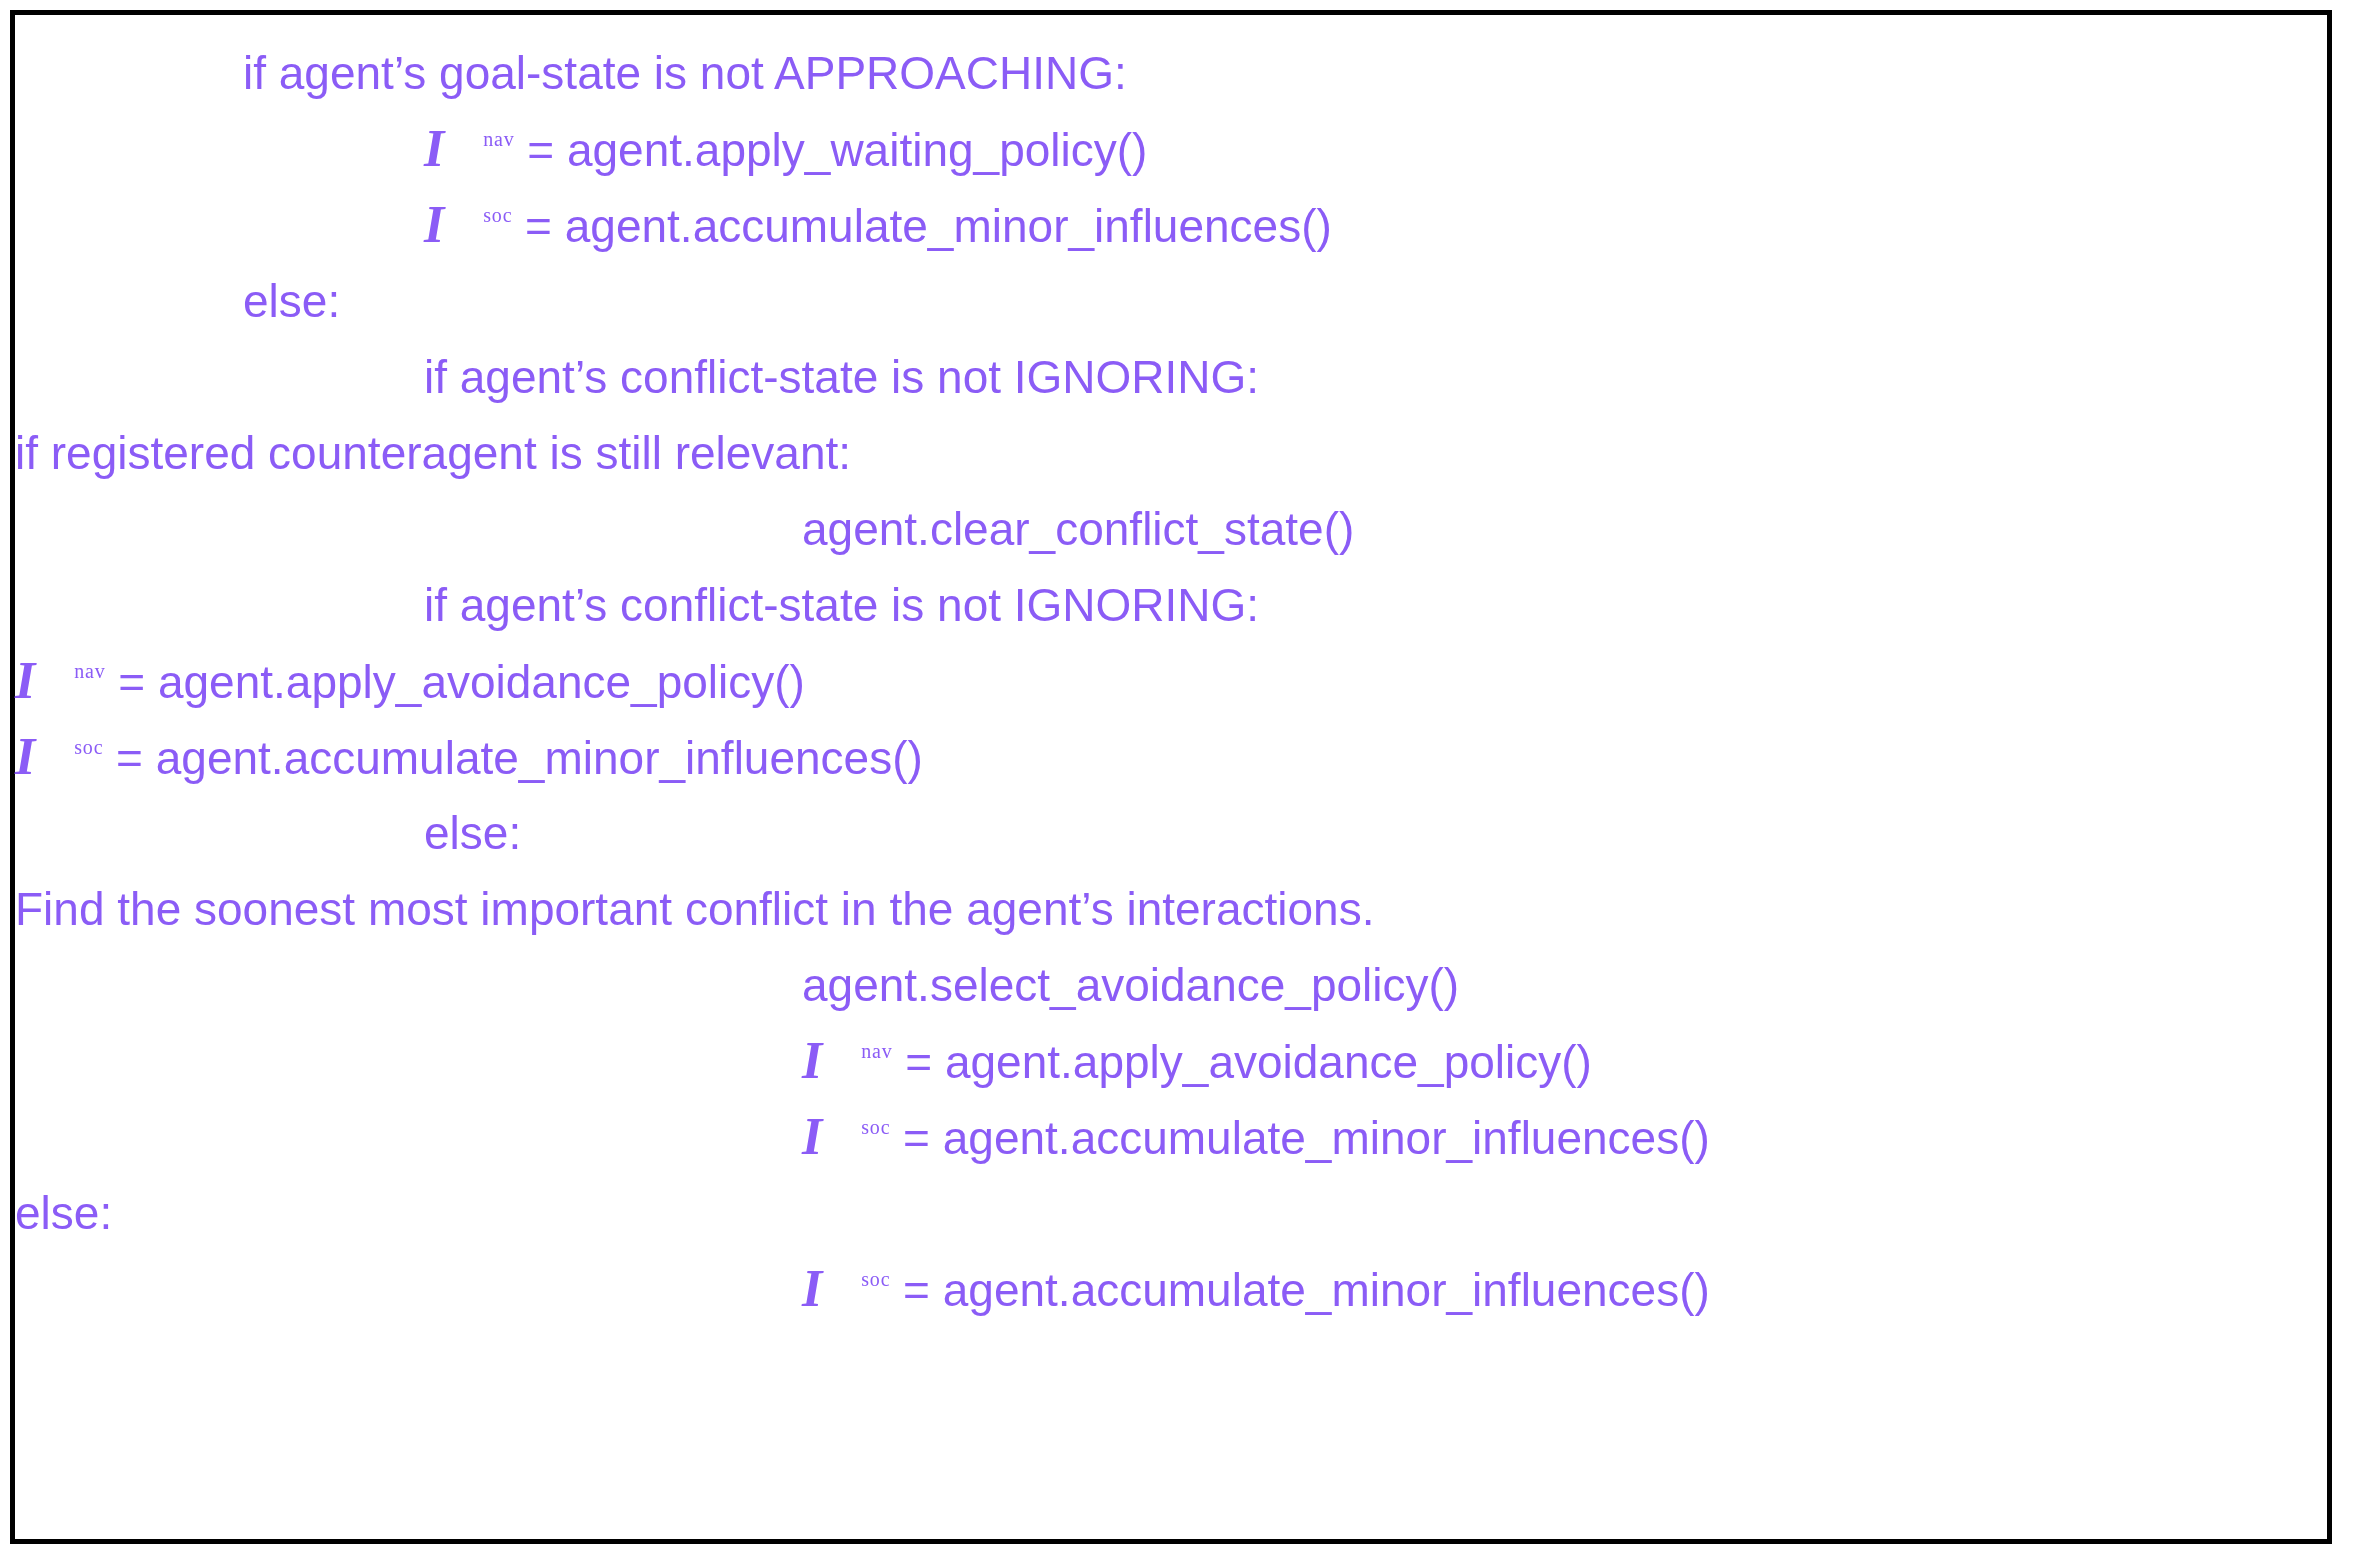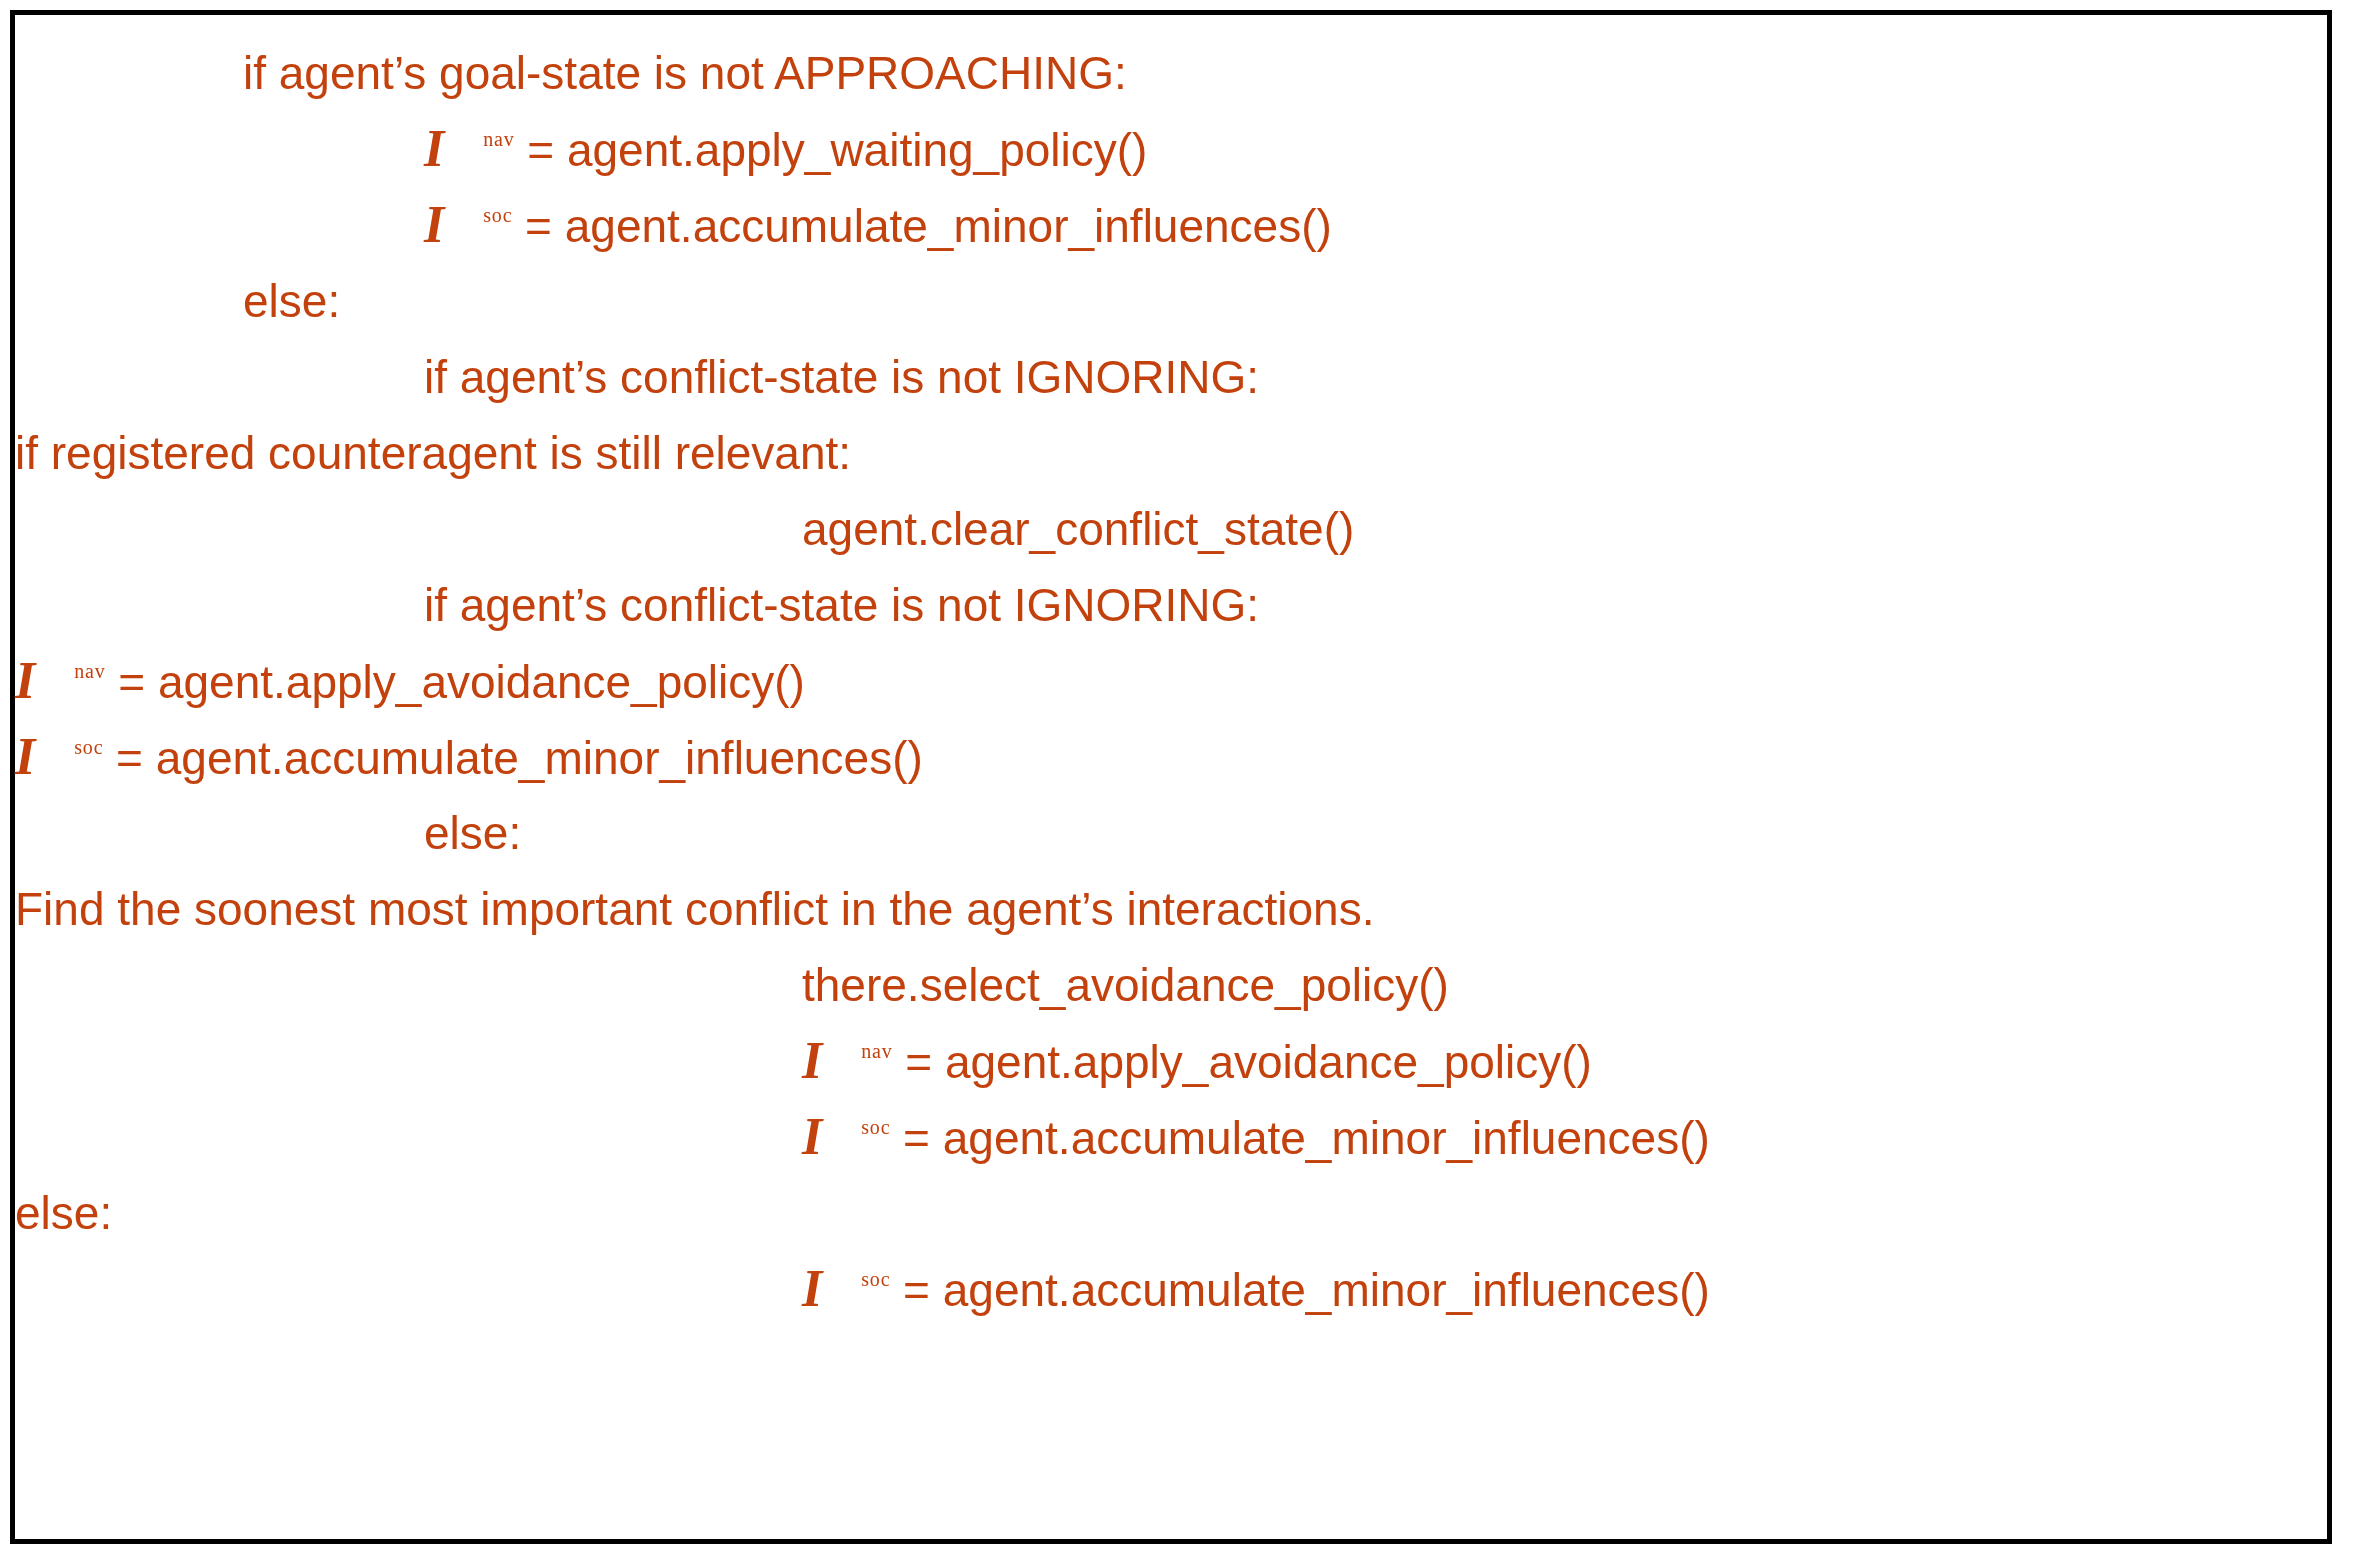--- a/index.html
+++ b/index.html
@@ -21,21 +21,21 @@
     height: 1534px;
     border: 5px solid #000000;
     background: #ffffff;
     box-sizing: border-box;
   }
   .code {
     position: absolute;
     top: 20px;
     left: 0;
     right: 0;
-    color: #c2410c;
+    color: #8b5cf6;
     font-family: "Liberation Sans", sans-serif;
     font-size: 46px;
     font-weight: 400;
   }
   .line {
     line-height: 76px;
     height: 76px;
     white-space: pre;
   }
   .indent-1 { padding-left: 228px; }
@@ -70,20 +70,20 @@
       <div class="line indent-2"><span class="mvar">I</span><span class="msup">soc</span><span> = agent.accumulate_minor_influences()</span></div>
       <div class="line indent-1"><span>else:</span></div>
       <div class="line indent-2"><span>if agent’s conflict-state is not IGNORING:</span></div>
       <div class="line indent-3"><span>if registered counteragent is still relevant:</span></div>
       <div class="line indent-4"><span>agent.clear_conflict_state()</span></div>
       <div class="line indent-2"><span>if agent’s conflict-state is not IGNORING:</span></div>
       <div class="line indent-3"><span class="mvar">I</span><span class="msup">nav</span><span> = agent.apply_avoidance_policy()</span></div>
       <div class="line indent-3"><span class="mvar">I</span><span class="msup">soc</span><span> = agent.accumulate_minor_influences()</span></div>
       <div class="line indent-2"><span>else:</span></div>
       <div class="line indent-3"><span>Find the soonest most important conflict in the agent’s interactions.</span></div>
-      <div class="line indent-4"><span>there.select_avoidance_policy()</span></div>
+      <div class="line indent-4"><span>agent.select_avoidance_policy()</span></div>
       <div class="line indent-4"><span class="mvar">I</span><span class="msup">nav</span><span> = agent.apply_avoidance_policy()</span></div>
       <div class="line indent-4"><span class="mvar">I</span><span class="msup">soc</span><span> = agent.accumulate_minor_influences()</span></div>
       <div class="line indent-3"><span>else:</span></div>
       <div class="line indent-4"><span class="mvar">I</span><span class="msup">soc</span><span> = agent.accumulate_minor_influences()</span></div>
     </div>
 </div>
 
 
 </body></html>

